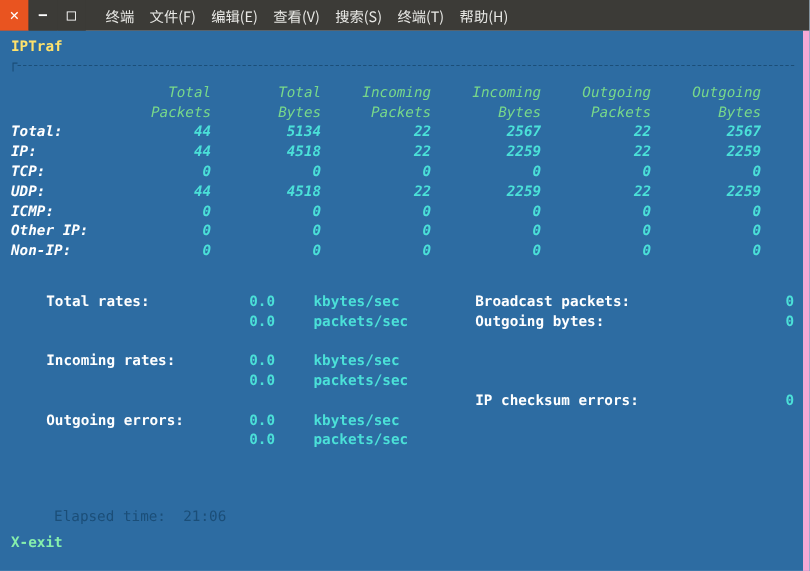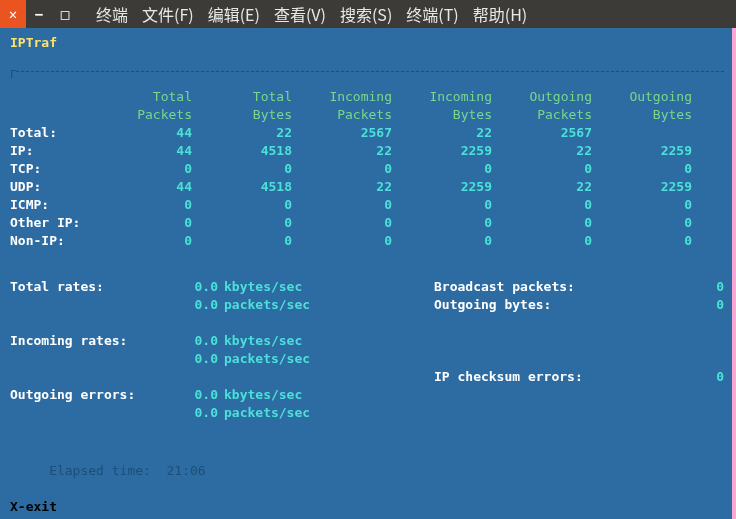--- a/index.html
+++ b/index.html
@@ -33,32 +33,32 @@
   }
   .win-close { background: #e95420; }
   .win-min, .win-max { background: #3c3b37; }
   .menubar {
     display: flex;
     align-items: center;
     color: #e8e8e5;
     margin-left: 14px;
     gap: 6px;
     font-family: "Noto Sans CJK SC", "Microsoft YaHei", sans-serif;
-    font-size: 16px;
+    font-size: 13px;
   }
   .menu-item { padding: 2px 4px; cursor: default; }
   .terminal {
     background: #2d6ca2;
     width: 100%;
     height: calc(100% - 28px);
-    padding: 16px 8px 0 8px;
+    padding: 4px 8px 0 8px;
     position: relative;
     color: #c7e3f7;
     line-height: 1.35;
-    border-right: 4px solid #f9a8d4;
+    border-right: 6px solid #f9a8d4;
   }
   .app-title {
     color: #ffe26c;
     font-weight: bold;
     position: absolute;
     top: 6px;
     left: 10px;
   }
   .frame-top {
     display:flex;
@@ -68,57 +68,58 @@
   }
   .frame-dash { color:#1b4e78; }
   .frame-label { color:#1b4e78; white-space:pre; }
   .stats-table {
     margin-top: 8px;
   }
   .row {
     display: flex;
     height: 18px;
     align-items: flex-end;
+    font-style: italic;
   }
   .lbl {
     width: 90px;
     color: #ffffff;
     font-weight: bold;
     text-align: left;
     padding-left: 2px;
   }
   .col {
     width: 100px;
     text-align: right;
     padding-right: 6px;
   }
   .hdr .col { color: #78d88a; }
   .val .col { color: #4be0d8; font-weight: bold; }
   .rates-block { margin-top: 28px; display:flex; }
   .rates-left { width: 390px; }
   .rate-row { display:flex; height:18px; align-items:center; }
-  .rate-lbl { width: 160px; color:#ffffff; font-weight:bold; padding-left:2px;}
+  .rate-lbl { width: 160px; color:#ffffff; font-weight:bold; padding-left:2px;margin-left:32px;}
   .rate-val { width: 50px; text-align:right; color:#4be0d8; font-weight:bold; }
-  .rate-unit { color:#4be0d8; font-weight:bold; padding-left:6px;}
+  .rate-unit { color:#4be0d8; font-weight:bold; padding-left:6px;margin-left:29px;}
   .rates-right { flex:1;margin-left:36px; }
   .rr-row { display:flex; height:18px; align-items:center;}
   .rr-lbl { color:#ffffff; font-weight:bold; width: 220px;}
   .rr-val { color:#4be0d8; font-weight:bold; text-align:right; width:70px;}
   .elapsed {
     position:absolute;
     bottom: 22px;
     left: 10px;
     color:#1b4e78;
     white-space: pre;
   }
   .exit-line {
     position:absolute;
-    bottom:3px;
+    bottom:16px;
     left:10px;
-    color:#000000;
+    color:#86efac;
     font-weight:bold;
   }
   .dash-line {
     flex:1;
     border-top:1px dashed #1b4e78;
     height:0;
     margin-top:2px;
   }
 </style>
 </head>
@@ -166,20 +167,21 @@
       <div class="col">Packets</div>
       <div class="col">Bytes</div>
       <div class="col">Packets</div>
       <div class="col">Bytes</div>
     </div>
 
     <div id="data-rows">
         <div class="row val">
           <div class="lbl">Total:</div>
           <div class="col">44</div>
+          <div class="col">5134</div>
           <div class="col">22</div>
           <div class="col">2567</div>
           <div class="col">22</div>
           <div class="col">2567</div>
         </div>
         <div class="row val">
           <div class="lbl">IP:</div>
           <div class="col">44</div>
           <div class="col">4518</div>
           <div class="col">22</div>

